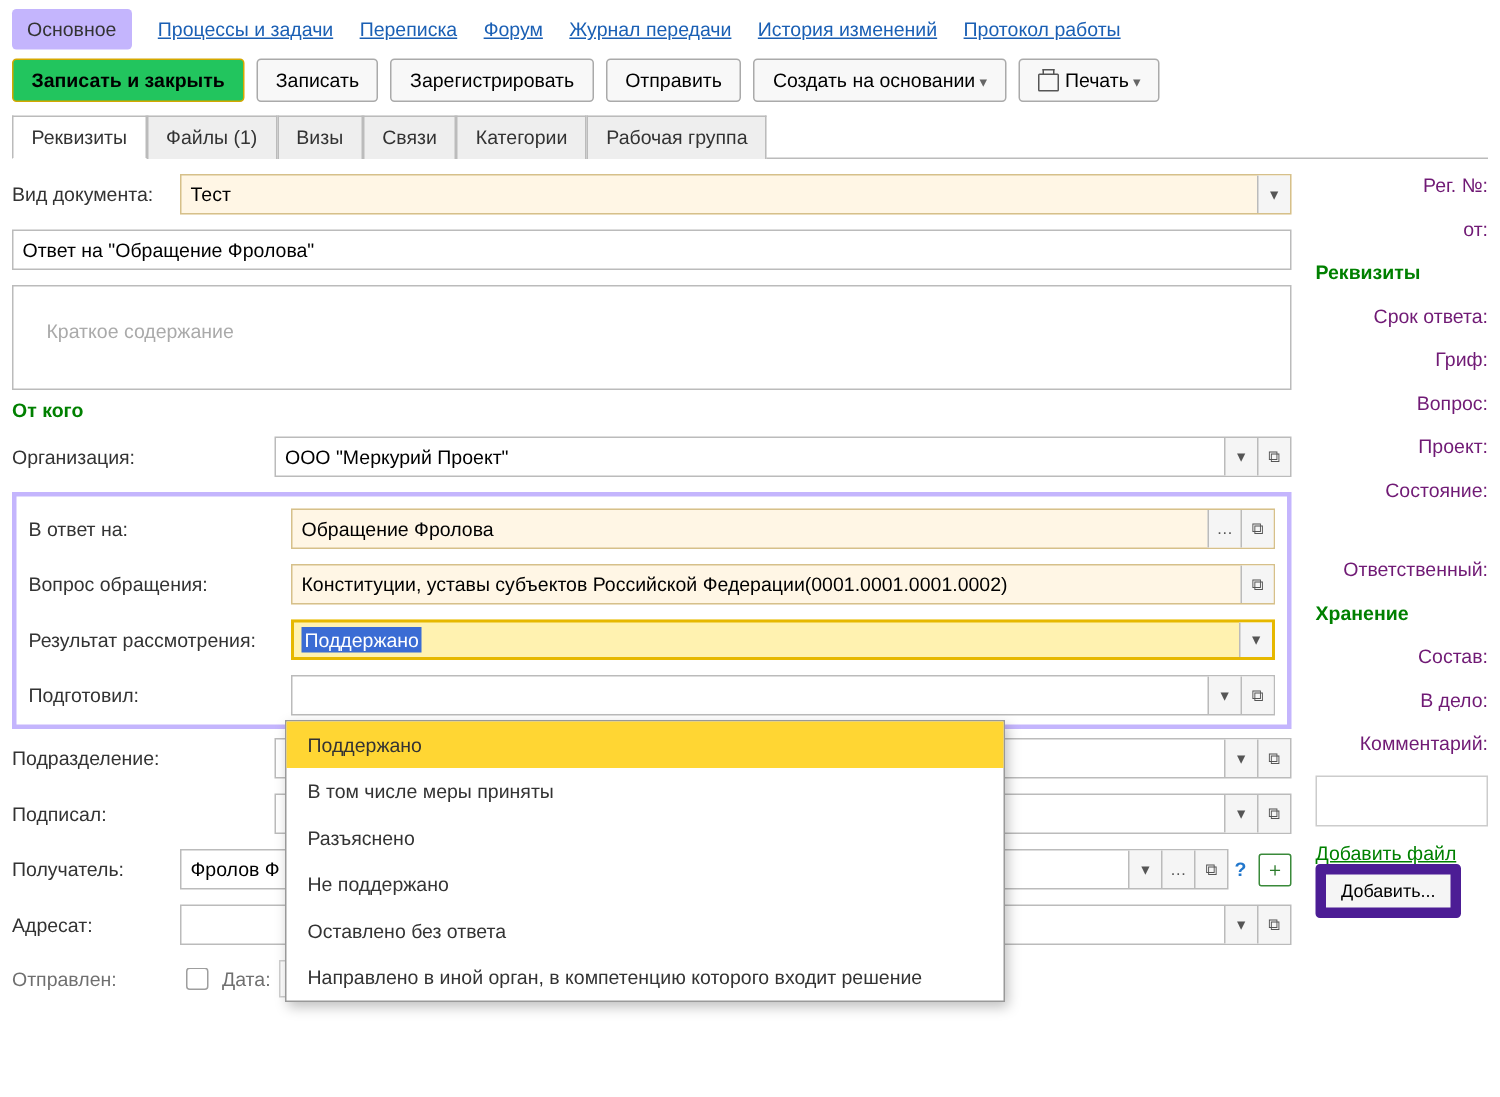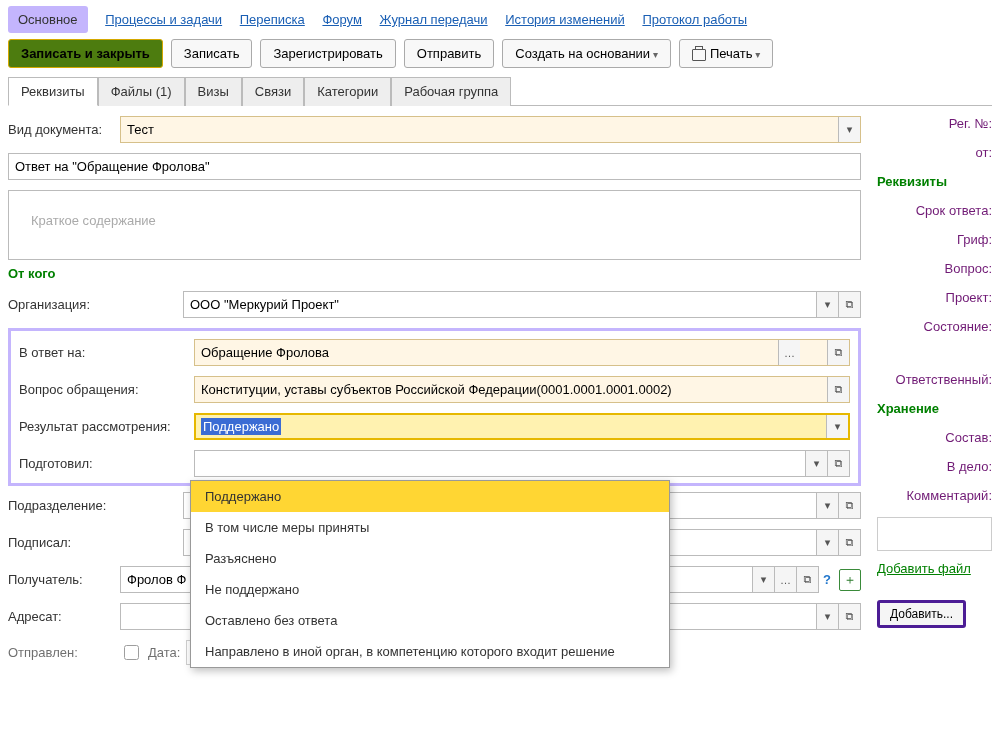--- a/index.html
+++ b/index.html
@@ -3,39 +3,39 @@
 <meta charset="utf-8">
 <style>
 * { box-sizing: border-box; font-family: Arial, sans-serif; }
 body { margin: 0; padding: 8px; font-size: 13px; color: #333; background: #fff; }
 .top-nav { padding: 4px 0 12px 0; }
 .top-nav span, .top-nav a { margin-right: 14px; font-size: 13px; }
 .nav-active { background: #c4b5fd; padding: 6px 10px; border-radius: 3px; color: #333; }
 .nav-link { color: #1a5fb4; text-decoration: underline; cursor: pointer; }
 .toolbar { margin-bottom: 8px; display: flex; gap: 8px; align-items: center; }
 .btn { border: 1px solid #aaa; background: #f8f8f8; padding: 6px 12px; border-radius: 3px; cursor: pointer; font-size: 13px; }
-.btn-primary { background: #4d7c0f; border-color: #d4a800; font-weight: bold; }
+.btn-primary { background: #22c55e; border-color: #d4a800; font-weight: bold; }
 .btn-dd::after { content: " ▾"; color: #666; font-size: 10px; }
 .print-icon { display: inline-block; width: 14px; height: 12px; border: 1px solid #555; border-radius: 1px; vertical-align: middle; margin-right: 4px; position: relative; }
 .print-icon::before { content: ""; position: absolute; top: -4px; left: 2px; right: 2px; height: 3px; border: 1px solid #555; border-bottom: none; }
 .tabs { border-bottom: 1px solid #bbb; display: flex; }
 .tab { padding: 6px 12px; border: 1px solid #bbb; border-bottom: none; background: #eee; margin-right: 0; cursor: pointer; position: relative; top: 1px; }
 .tab.active { background: #fff; border-bottom: 1px solid #fff; }
 .main { display: flex; gap: 16px; padding-top: 10px; }
 .form-area { flex: 1; min-width: 0; }
 .side-area { width: 115px; font-size: 13px; }
 .side-area .s-label { margin-bottom: 14px; color: #701a75; text-align: right; }
 .side-area .s-head { color: #008000; font-weight: 600; margin-bottom: 14px; }
-.side-area .s-link { color: #008000; text-decoration: underline; cursor: pointer; margin-bottom: 24px; }
-.add-btn { border: 3px solid #4c1d95; background: #f5f5f5; padding: 4px 10px; border-radius: 3px; cursor: pointer; font-size: 12px; }
+.side-area .s-link { color: #008000; text-decoration: underline; cursor: pointer; margin-bottom: 0; }
+.add-btn { border: 7px solid #4c1d95; background: #f5f5f5; padding: 4px 10px; border-radius: 3px; cursor: pointer; font-size: 12px; }
 .row { display: flex; align-items: center; margin-bottom: 10px; }
 .row label { width: 175px; flex-shrink: 0; }
 .row.tight label { width: 100px; }
 .fieldwrap { flex: 1; display: flex; border: 1px solid #bbb; }
-.fieldwrap.warm { background: #fff6e5; border-color: #d6c08a; gap: 27px; }
+.fieldwrap.warm { background: #fff6e5; border-color: #d6c08a; }
 .fieldwrap input { flex: 1; border: none; padding: 5px 6px; font-size: 13px; background: transparent; outline: none; }
 .fbtn { width: 22px; border: none; border-left: 1px solid #bbb; background: #f5f5f5; cursor: pointer; font-size: 11px; color: #555; display: flex; align-items: center; justify-content: center; }
 .textarea { width: 100%; border: 1px solid #bbb; min-height: 70px; padding: 22px; }
 .textarea .placeholder { color: #aaa; }
 .section-head { color: #008000; font-weight: 600; margin: 6px 0 10px 0; }
 .highlight-box { border: 3px solid #c4b5fd; padding: 8px 8px 2px 8px; margin: 4px 0 6px 0; position: relative; }
 .sel-field { background: #fff2b0; border: 2px solid #e6b800 !important; }
 .sel-text { background: #3b6cd4; color: #fff; padding: 1px 2px; }
 .dropdown { position: absolute; left: 190px; top: 480px; width: 480px; background: #fff; border: 1px solid #999; box-shadow: 2px 3px 8px rgba(0,0,0,0.25); z-index: 100; }
 .dropdown .dd-item { padding: 8px 14px; cursor: pointer; }

